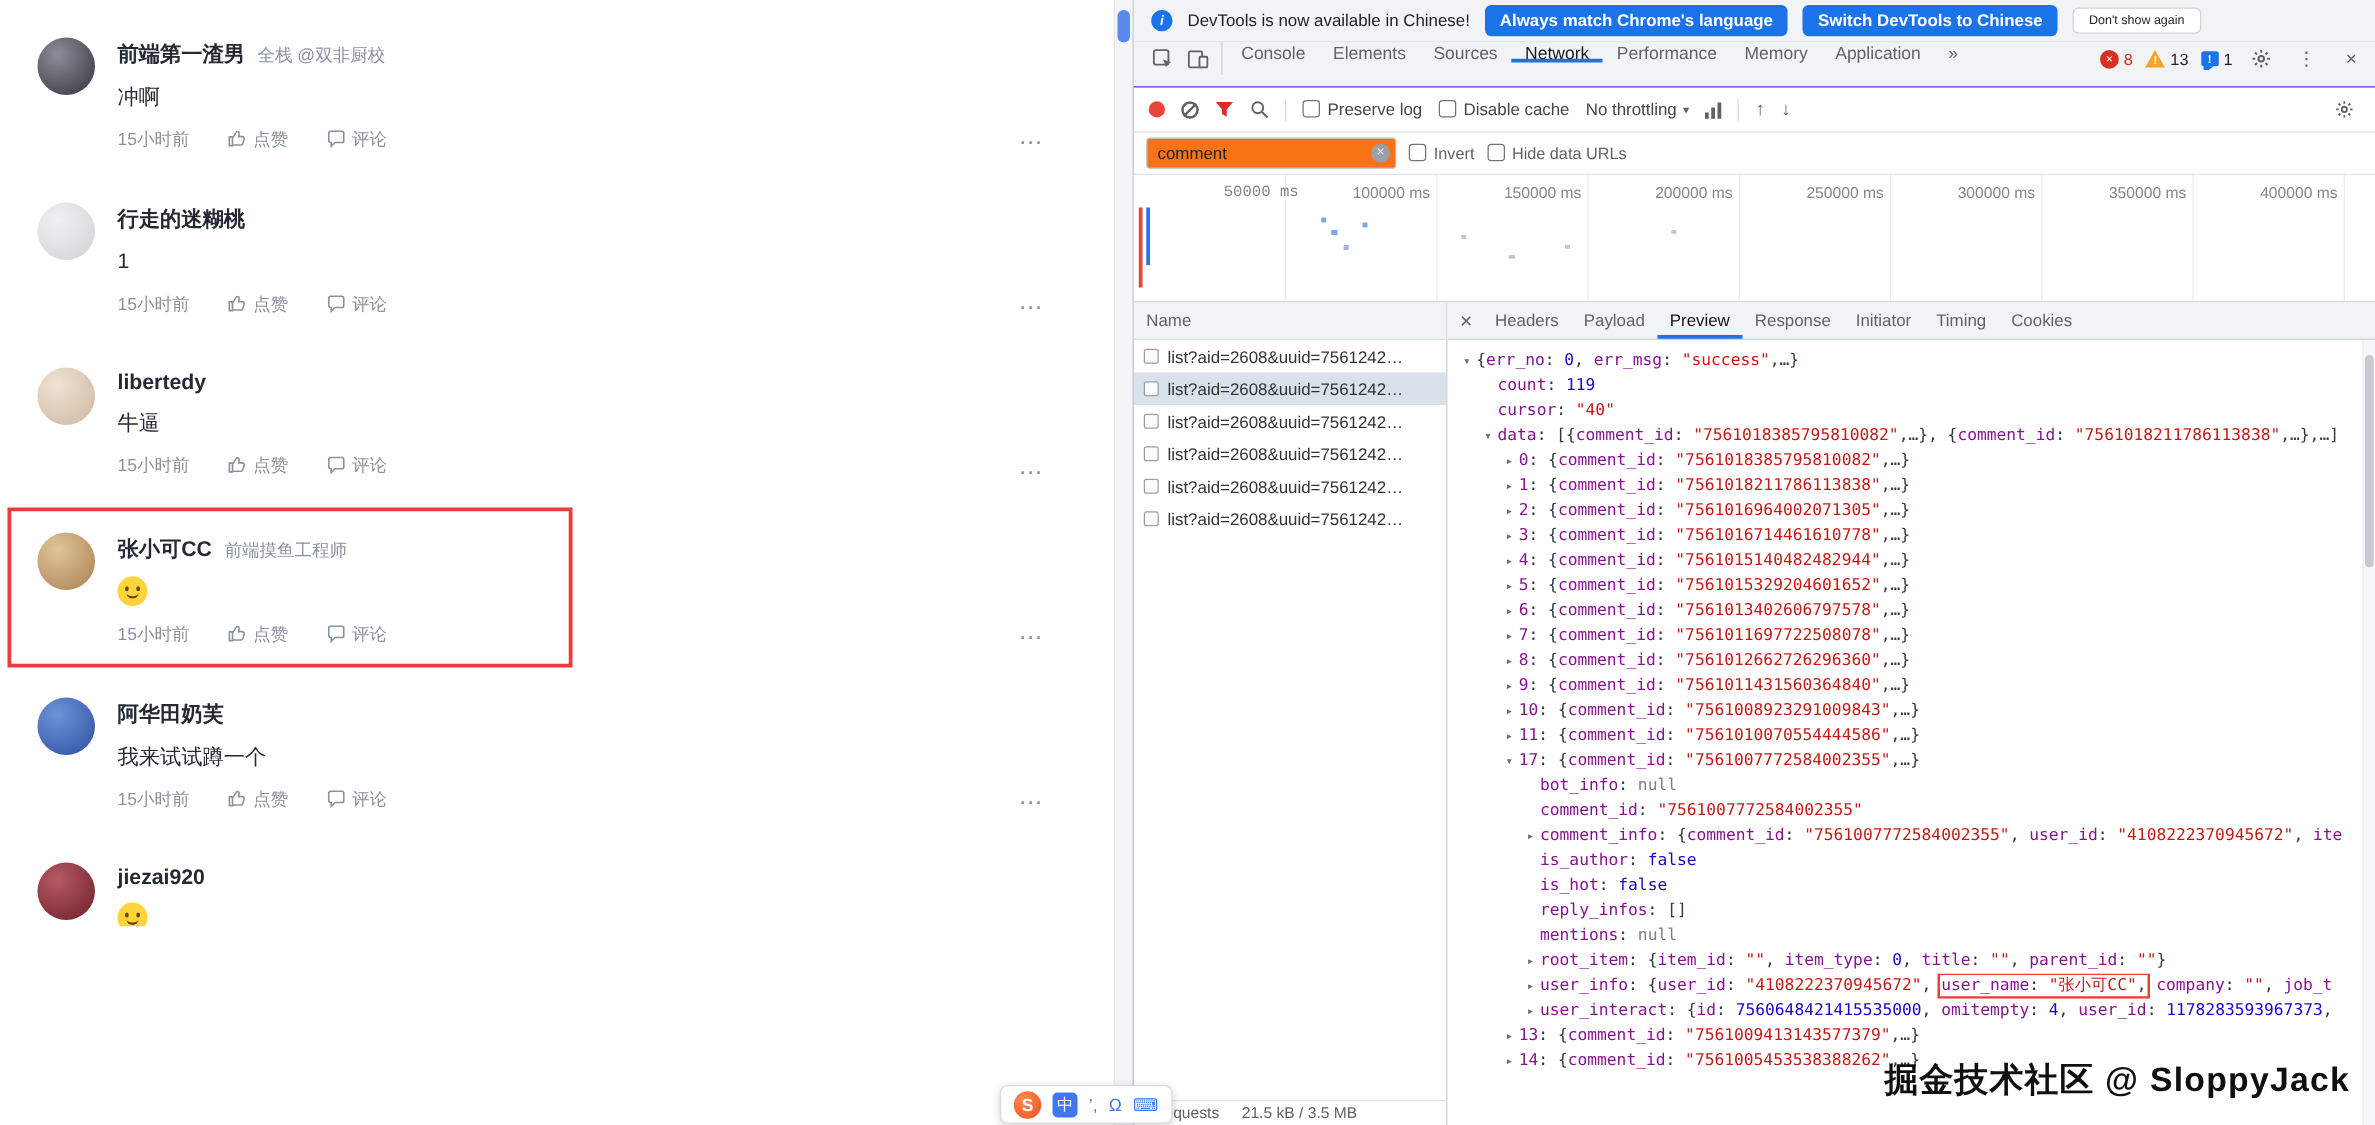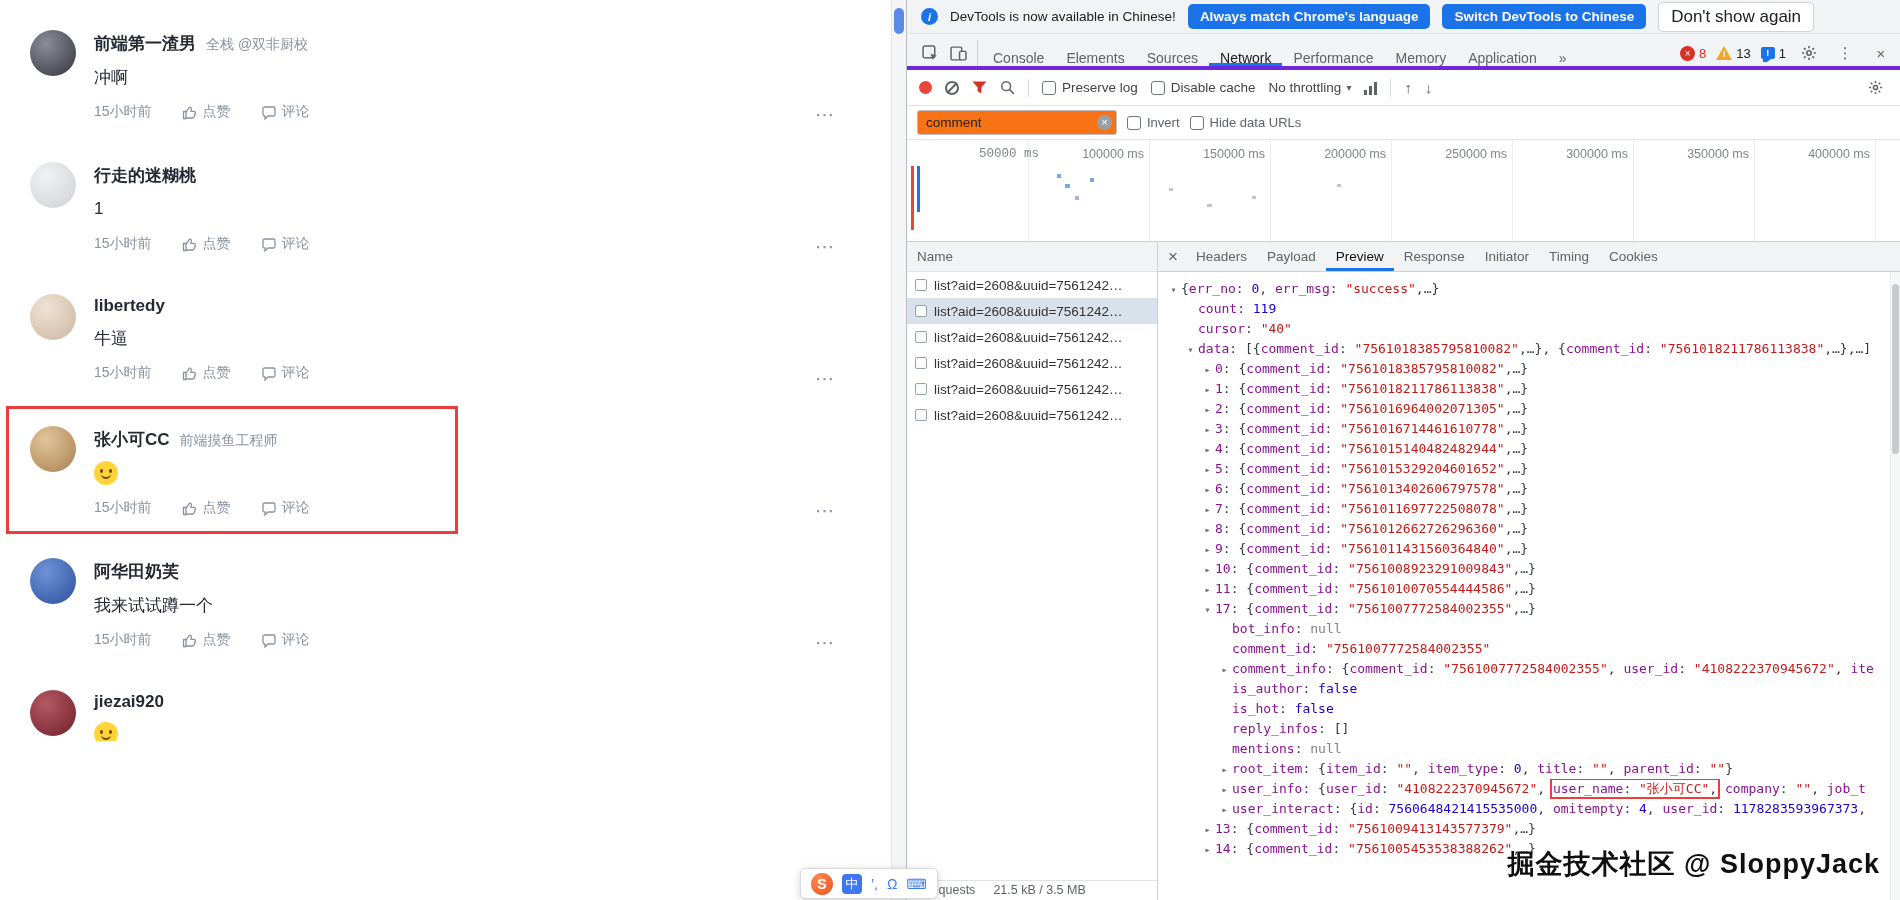--- a/index.html
+++ b/index.html
@@ -10,41 +10,41 @@
 .page-left{position:absolute;left:0;top:0;width:891px;height:741px;background:#fff;overflow:hidden}
 .c-list{padding:30px 55px 0 30px}
 .c-item{position:relative;height:132px;display:flex}
 .c-avatar{width:46px;height:46px;border-radius:50%;flex:0 0 46px;margin-right:18px}
 .c-main{padding-top:2px;min-width:0}
 .c-head{display:flex;align-items:baseline}
 .c-name{font-size:17px;font-weight:600;color:#252933;cursor:pointer}
 .c-tag{font-size:14px;color:#8a919f;margin-left:10px}
 .c-content{margin-top:9px;font-size:17px;color:#252933;min-height:26px;display:flex;align-items:center}
 .c-meta{margin-top:13px;display:flex;align-items:center;gap:30px;font-size:14px;color:#8a919f}
-.c-meta .act{display:flex;align-items:flex-end;gap:5px;cursor:pointer}
+.c-meta .act{display:flex;align-items:flex-start;gap:5px;cursor:pointer}
 .c-more{position:absolute;right:0;bottom:36px;color:#8a919f;font-size:19px;letter-spacing:2px;cursor:pointer}
 .redframe{position:absolute;left:-24px;top:-20px;width:452px;height:128px;border:3px solid #ee3b3b;pointer-events:none;z-index:5}
 .face{width:24px;height:24px;border-radius:50%;position:relative;background:#ffd43b;flex:0 0 auto}
 .face::before,.face::after{content:"";position:absolute;top:8px;width:3px;height:4px;border-radius:50%;background:#6b4300}
 .face::before{left:6px}.face::after{right:6px}
 .face .mouth{position:absolute;left:7px;top:12px;width:10px;height:6px;border-bottom:2px solid #6b4300;border-radius:0 0 8px 8px}
 
 
 .page-scroll{position:absolute;left:891px;top:0;width:15px;height:900px;background:#f4f5f6;border-left:1px solid #e3e5e8}
 .page-scroll .thumb{position:absolute;left:2px;top:8px;width:10px;height:26px;border-radius:5px;background:#5b8bea}
 
 
 .devtools{position:absolute;left:906px;top:0;width:994px;height:900px;background:#fff;border-left:1px solid #b9bec4;font-size:14px;color:#202124;display:flex;flex-direction:column}
 .dt-banner{height:34px;flex:0 0 34px;background:#f2f3f5;border-bottom:1px solid #e0e2e5;display:flex;align-items:center;gap:12px;padding:0 14px;white-space:nowrap;overflow:hidden}
 .info-i{width:17px;height:17px;border-radius:50%;background:#1a73e8;color:#fff;font-size:11px;font-weight:700;font-style:italic;display:flex;align-items:center;justify-content:center;flex:0 0 auto}
 .banner-msg{font-size:13.5px;color:#202124}
 .btn-blue{background:#1a73e8;color:#fff;border:none;border-radius:5px;padding:5px 12px;font-size:13.5px;font-weight:600;cursor:pointer;font-family:inherit}
-.btn-plain{background:#fff;color:#202124;border:1px solid #d0d4d9;border-radius:5px;padding:4px 12px;font-size:17px;cursor:pointer;font-family:inherit}
-
-.dt-tabbar{height:36px;flex:0 0 36px;background:#f1f3f4;border-bottom:4px solid #6d28d9;display:flex;align-items:flex-end;padding:0 4px;color:#5f6368}
+.btn-plain{background:#fff;color:#202124;border:1px solid #d0d4d9;border-radius:5px;padding:4px 12px;font-size:10px;cursor:pointer;font-family:inherit}
+
+.dt-tabbar{height:36px;flex:0 0 36px;background:#f1f3f4;border-bottom:1px solid #6d28d9;display:flex;align-items:flex-start;padding:0 4px;color:#5f6368}
 .tb-icons{display:flex;align-items:center;gap:2px;padding:0 6px;border-right:1px solid #cdd1d6;margin-right:4px}
 .tb-icon{width:26px;height:26px;display:flex;align-items:center;justify-content:center;border-radius:4px;cursor:pointer;color:#5f6368;font-size:15px}
 .tab-strip{display:flex;align-items:stretch}
 .dt-tab{display:flex;align-items:center;padding:0 11px;cursor:pointer;position:relative;font-size:14px;white-space:nowrap}
 .dt-tab.active{color:#1a1a1a}
 .dt-tab.active::after{content:"";position:absolute;left:0;right:0;bottom:0;height:3px;background:#1a73e8}
 .dt-badges{margin-left:auto;display:flex;align-items:center;gap:10px;padding-right:2px}
 .badge{display:flex;align-items:center;gap:4px;font-size:13px;cursor:pointer;color:#202124}
 .badge.err{color:#d93025}
 .err-ic{width:15px;height:15px;border-radius:50%;background:#d93025;color:#fff;font-size:10px;display:flex;align-items:center;justify-content:center}
@@ -52,21 +52,21 @@
 .warn-ic::before{content:"";position:absolute;left:0;top:0;border-left:8px solid transparent;border-right:8px solid transparent;border-bottom:14px solid #f5a623}
 .warn-ic::after{content:"!";position:absolute;left:6.5px;top:3px;font-size:9px;font-weight:700;color:#fff}
 .iss-ic{width:14px;height:12px;background:#1a73e8;border-radius:2px;position:relative;color:#fff;font-size:9px;font-weight:700;display:flex;align-items:center;justify-content:center}
 .iss-ic::after{content:"";position:absolute;left:2px;bottom:-3px;border-left:4px solid #1a73e8;border-right:4px solid transparent;border-bottom:0;border-top:3px solid #1a73e8;width:0;height:0}
 
 .dt-toolbar{height:36px;flex:0 0 36px;display:flex;align-items:center;gap:13px;padding:0 12px;border-bottom:1px solid #e0e2e5;color:#444;font-size:13.5px}
 .rec-dot{width:13px;height:13px;border-radius:50%;background:#e8453c;cursor:pointer;flex:0 0 auto}
 .ic-clear{width:14px;height:14px;border:2px solid #5f6368;border-radius:50%;position:relative;cursor:pointer;flex:0 0 auto}
 .ic-clear::after{content:"";position:absolute;left:-2px;top:4px;width:14px;height:2px;background:#5f6368;transform:rotate(-45deg)}
 .vsep{width:1px;height:18px;background:#d5d9dd;flex:0 0 auto}
-.chk{display:flex;align-items:center;gap:6px;cursor:pointer;white-space:nowrap}
+.chk{display:flex;align-items:flex-start;gap:6px;cursor:pointer;white-space:nowrap}
 .cb{width:14px;height:14px;border:1.5px solid #70757a;border-radius:3px;background:#fff;flex:0 0 auto}
 .dropdown{display:flex;align-items:center;gap:5px;cursor:pointer;white-space:nowrap}
 .caret{font-size:10px;color:#5f6368}
 .sig{display:flex;align-items:flex-end;gap:2px;height:14px;cursor:pointer}
 .sig i{width:3px;background:#5f6368;display:block}
 .arrow-ic{font-size:15px;color:#5f6368;cursor:pointer}
 
 .dt-filter{height:34px;flex:0 0 34px;display:flex;align-items:center;gap:10px;padding:0 10px;border-bottom:1px solid #e0e2e5;font-size:13px;color:#5f6368;overflow:hidden}
 .filter-box{position:relative;flex:0 0 auto}
 .filter-input{width:200px;height:25px;border:1px solid #b9bec6;border-radius:3px;padding:0 24px 0 8px;font-size:13.5px;color:#202124;font-family:inherit;outline:none;background:#f97316}

